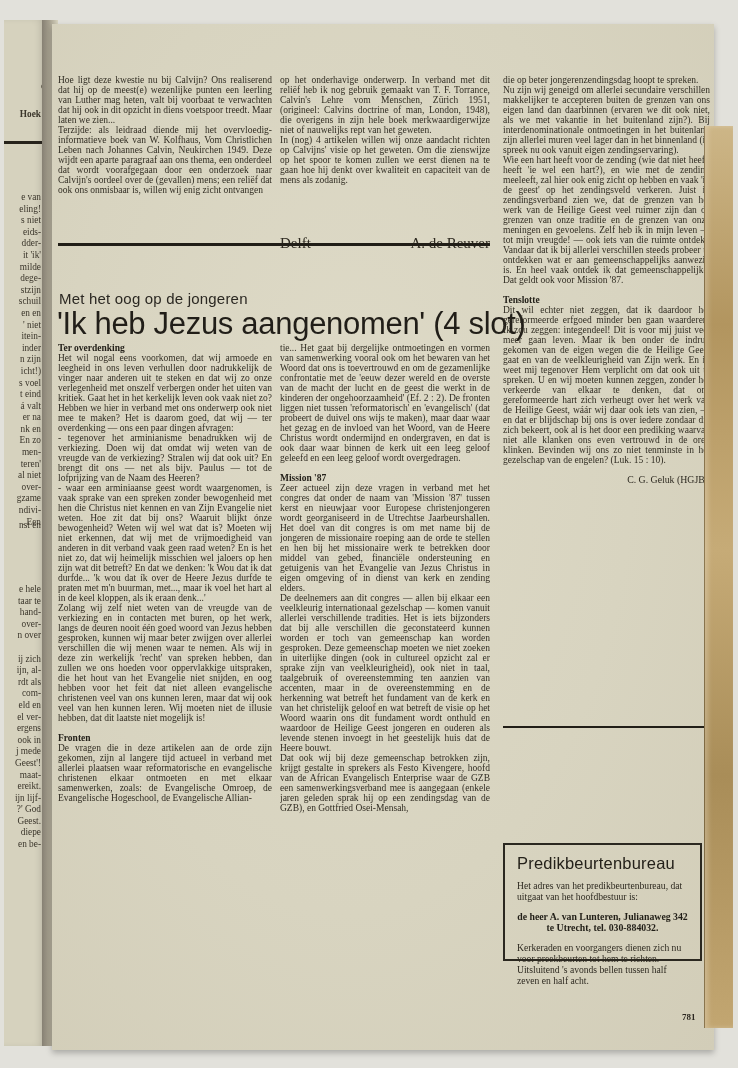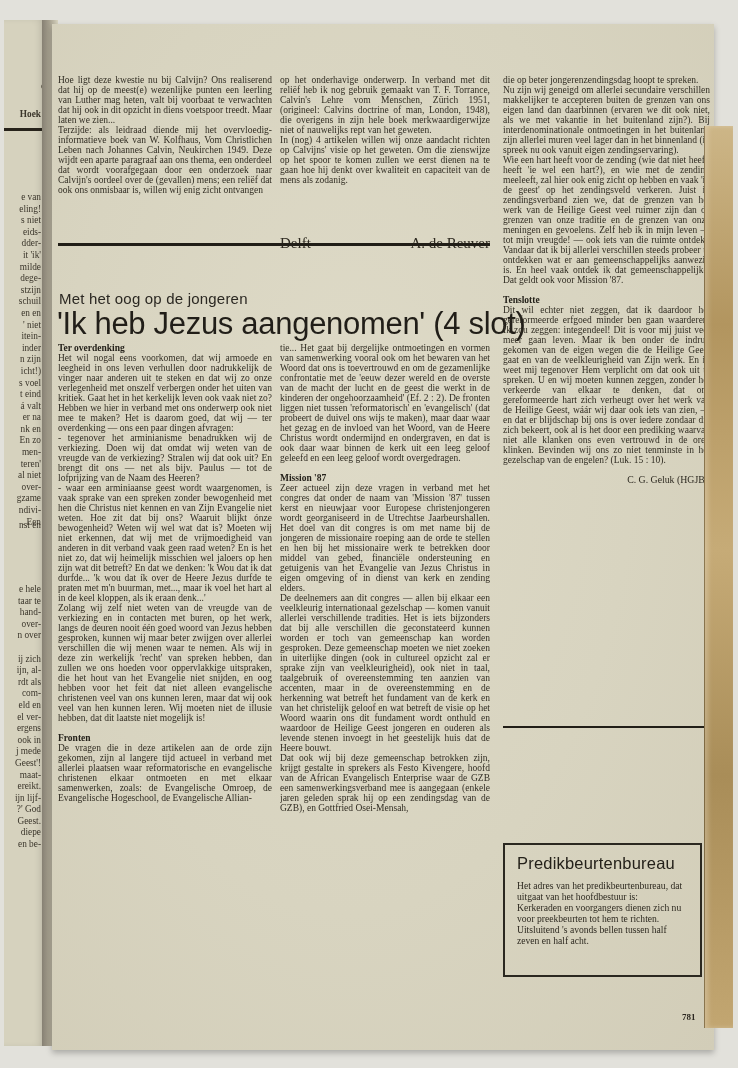--- a/index.html
+++ b/index.html
@@ -14,21 +14,21 @@
     background:#d6d2be;
     box-shadow:inset -6px 0 8px -4px rgba(0,0,0,.18);
   }
   .frag{
     position:absolute;right:0;width:100%;
     font-size:9.3px;line-height:11.6px;color:#3a352a;
     text-align:right;padding-right:3px;box-sizing:border-box;
     white-space:pre-line;overflow:hidden;
   }
   .frag-a{top:61px;padding-left:40px;}
-  .frag-b{top:89px;font-weight:bold;border-bottom:3px solid #27231b;padding-bottom:7px;width:40px;}
+  .frag-b{top:89px;font-weight:bold;border-bottom:3px solid #27231b;padding-bottom:20px;width:40px;}
   .frag-c{top:172px;}
   .frag-d{top:500px;}
   .frag-e{top:564px;}
   .frag-f{top:832px;}
   
   .spine{
     position:absolute;left:42px;top:20px;width:16px;height:1026px;
     background:linear-gradient(90deg,#868073 0%,#a59f8e 45%,#d8d4c0 100%);
   }
   
@@ -85,21 +85,21 @@
   .col3{left:451px;top:51px;width:207px;height:648px;}
   .signature{
     margin-top:10px;text-align:right;padding-right:2px;font-size:9.8px;color:#2e2a21;
   }
   .rule-col3{
     position:absolute;left:451px;top:702px;width:207px;height:0;
     border-top:2.5px solid #211e17;
   }
   
   .bureau{
-    position:absolute;left:451px;top:819px;width:199px;height:134px;
+    position:absolute;left:451px;top:819px;width:199px;height:118px;
     border:2px solid #2b2820;box-sizing:border-box;
     padding:9px 12px 15px 12px;
   }
   .bureau-title{
     font-family:"Liberation Sans","DejaVu Sans",sans-serif;
     font-size:16.5px;color:#24211a;margin:0 0 7px 0;font-weight:500;letter-spacing:.2px;
   }
   .bureau-text{font-size:9.6px;line-height:11px;color:#2e2a21;text-align:left;margin:0;}
   .bureau-contact{
     font-size:9.8px;line-height:11px;color:#211e17;font-weight:bold;
@@ -217,19 +217,20 @@
     <p>Wie een hart heeft voor de zending (wie dat niet heeft, heeft 'ie wel een hart?), en wie met de zending meeleeft, zal hier ook enig zicht op hebben en vaak 'in de geest' op het zendingsveld verkeren. Juist in zendingsverband zien we, dat de grenzen van het werk van de Heilige Geest veel ruimer zijn dan de grenzen van onze traditie en de grenzen van onze meningen en gevoelens. Zelf heb ik in mijn leven — tot mijn vreugde! — ook iets van die ruimte ontdekt. Vandaar dat ik bij allerlei verschillen steeds probeer te ontdekken wat er aan gemeenschappelijks aanwezig is. En heel vaak ontdek ik dat gemeenschappelijke. Dat geldt ook voor Mission '87.</p>
     <h3 class="sec">Tenslotte</h3>
     <p>Dit wil echter niet zeggen, dat ik daardoor het gereformeerde erfgoed minder ben gaan waarderen. Ik zou zeggen: integendeel! Dit is voor mij juist veel meer gaan leven. Maar ik ben onder de indruk gekomen van de eigen wegen die de Heilige Geest gaat en van de veelkleurigheid van Zijn werk. En ik weet mij tegenover Hem verplicht om dat ook uit te spreken. U en wij moeten kunnen zeggen, zonder het verkeerde van elkaar te denken, dat ons gereformeerde hart zich verheugt over het werk van de Heilige Geest, wáár wij daar ook iets van zien, — en dat er blijdschap bij ons is over iedere zondaar die zich bekeert, ook al is het door een prediking waarvan niet alle klanken ons even vertrouwd in de oren klinken. Bevinden wij ons zo niet tenminste in het gezelschap van de engelen? (Luk. 15 : 10).</p>
     <div class="signature">C. G. Geluk (HGJB)</div>
   </div>
   <div class="rule-col3"></div>
 
   <div class="bureau">
     <h2 class="bureau-title">Predikbeurtenbureau</h2>
     <p class="bureau-text">Het adres van het predikbeurtenbureau, dat uitgaat van het hoofdbestuur is:</p>
+    <p class="bureau-contact">de heer A. van Lunteren, Julianaweg 342 te Utrecht, tel. 030-884032.</p>
     <p class="bureau-text">Kerkeraden en voorgangers dienen zich nu voor preekbeurten tot hem te richten. Uitsluitend 's avonds bellen tussen half zeven en half acht.</p>
   </div>
 
   <div class="pageno">781</div>
 </div>
 
 <div class="rough-edge"></div>
 
 </body></html>

